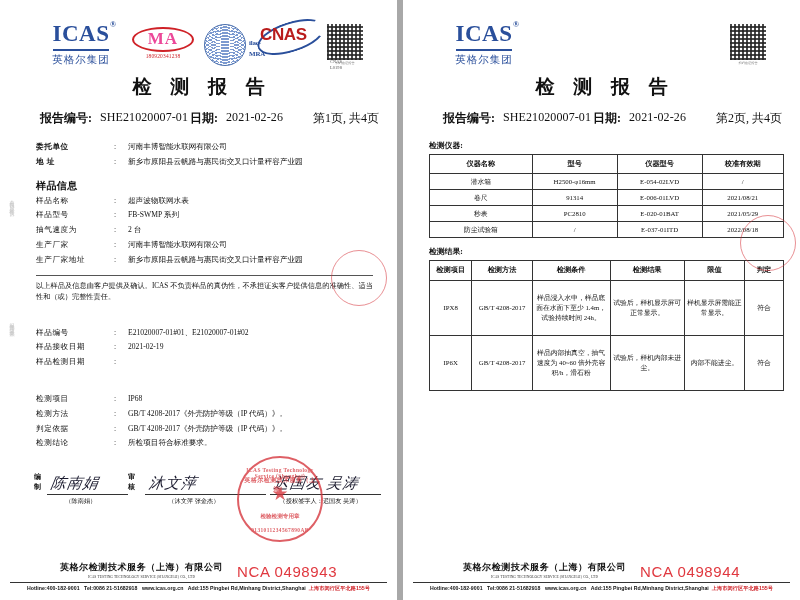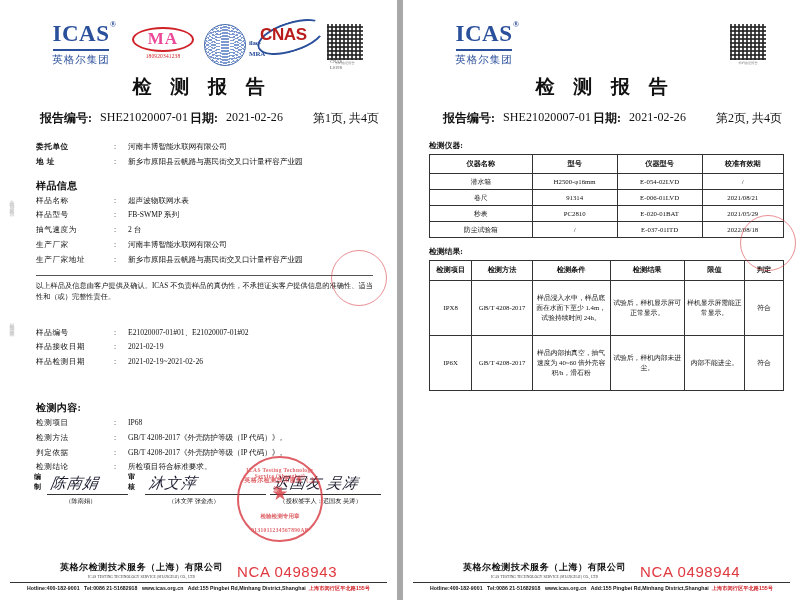--- a/index.html
+++ b/index.html
@@ -296,28 +296,26 @@
         <span class="v">E21020007-01#01、E21020007-01#02</span>
       </div>
       <div class="frow plain">
         <span class="k">样品接收日期</span>
         <span class="c">:</span>
         <span class="v">2021-02-19</span>
       </div>
       <div class="frow plain">
         <span class="k">样品检测日期</span>
         <span class="c">:</span>
-        <span class="v">2021-02-19~2021-02-26</span>
       </div>
     </div>
 
     <div class="block-gap"></div>
 
     <div class="fields">
-      <div class="sec-title">检测内容:</div>
       <div class="frow plain">
         <span class="k">检测项目</span>
         <span class="c">:</span>
         <span class="v">IP68</span>
       </div>
       <div class="frow plain">
         <span class="k">检测方法</span>
         <span class="c">:</span>
         <span class="v">GB/T 4208-2017《外壳防护等级（IP 代码）》。</span>
       </div>

